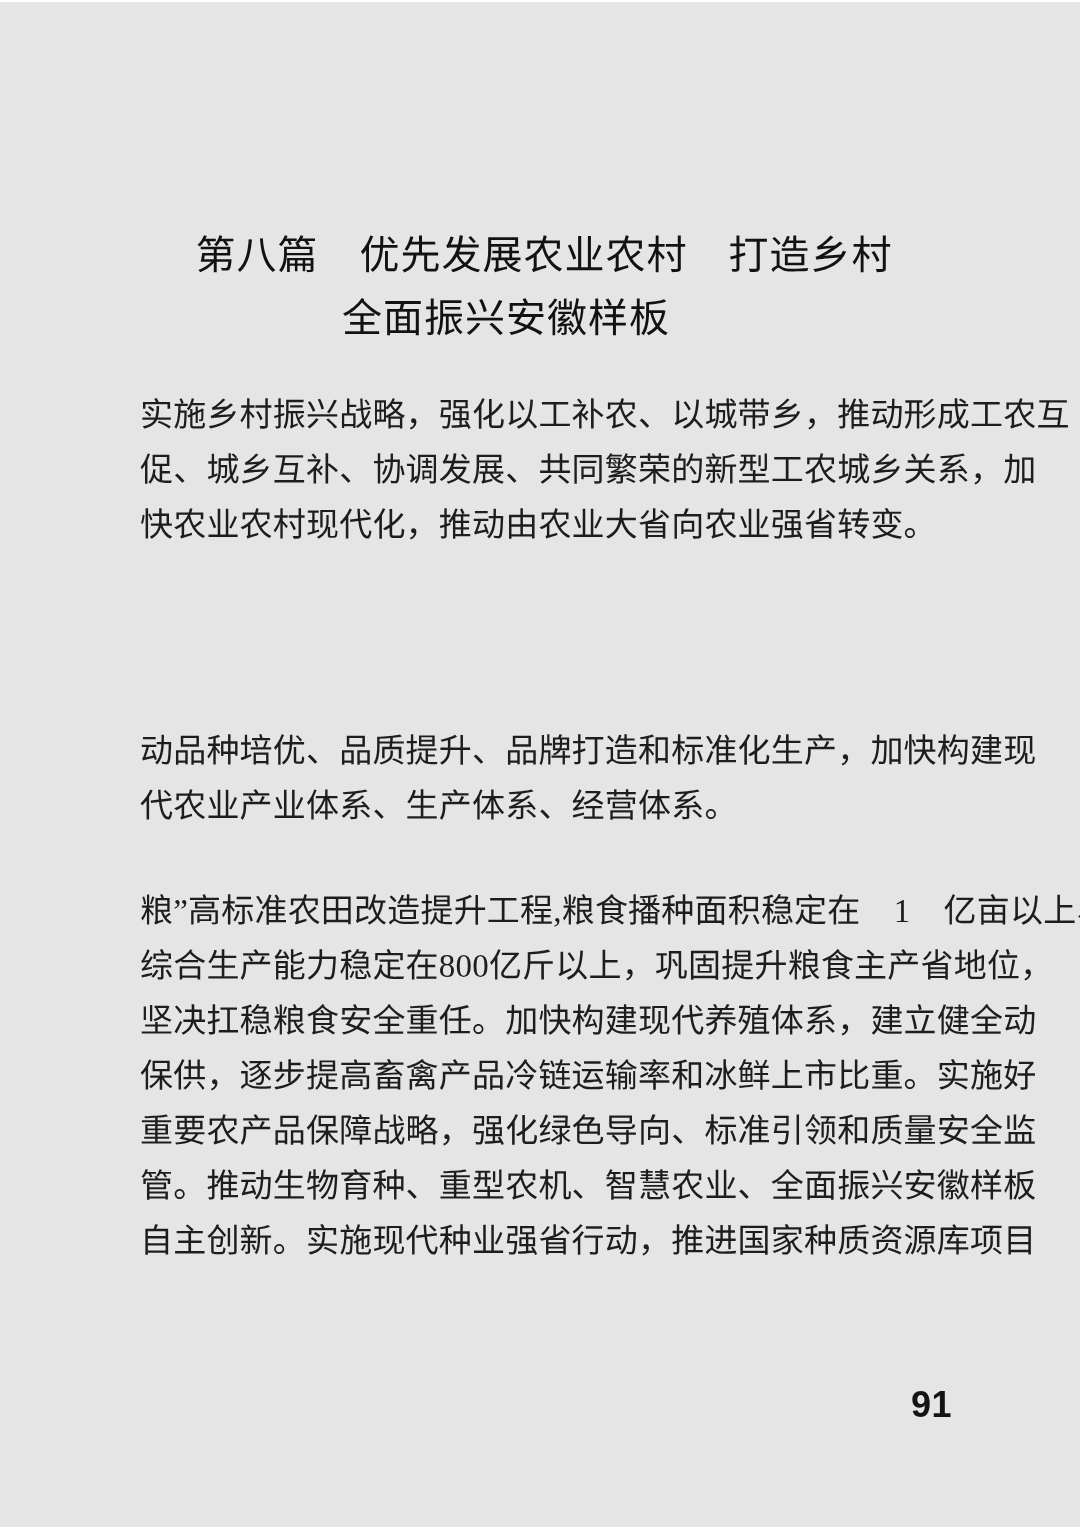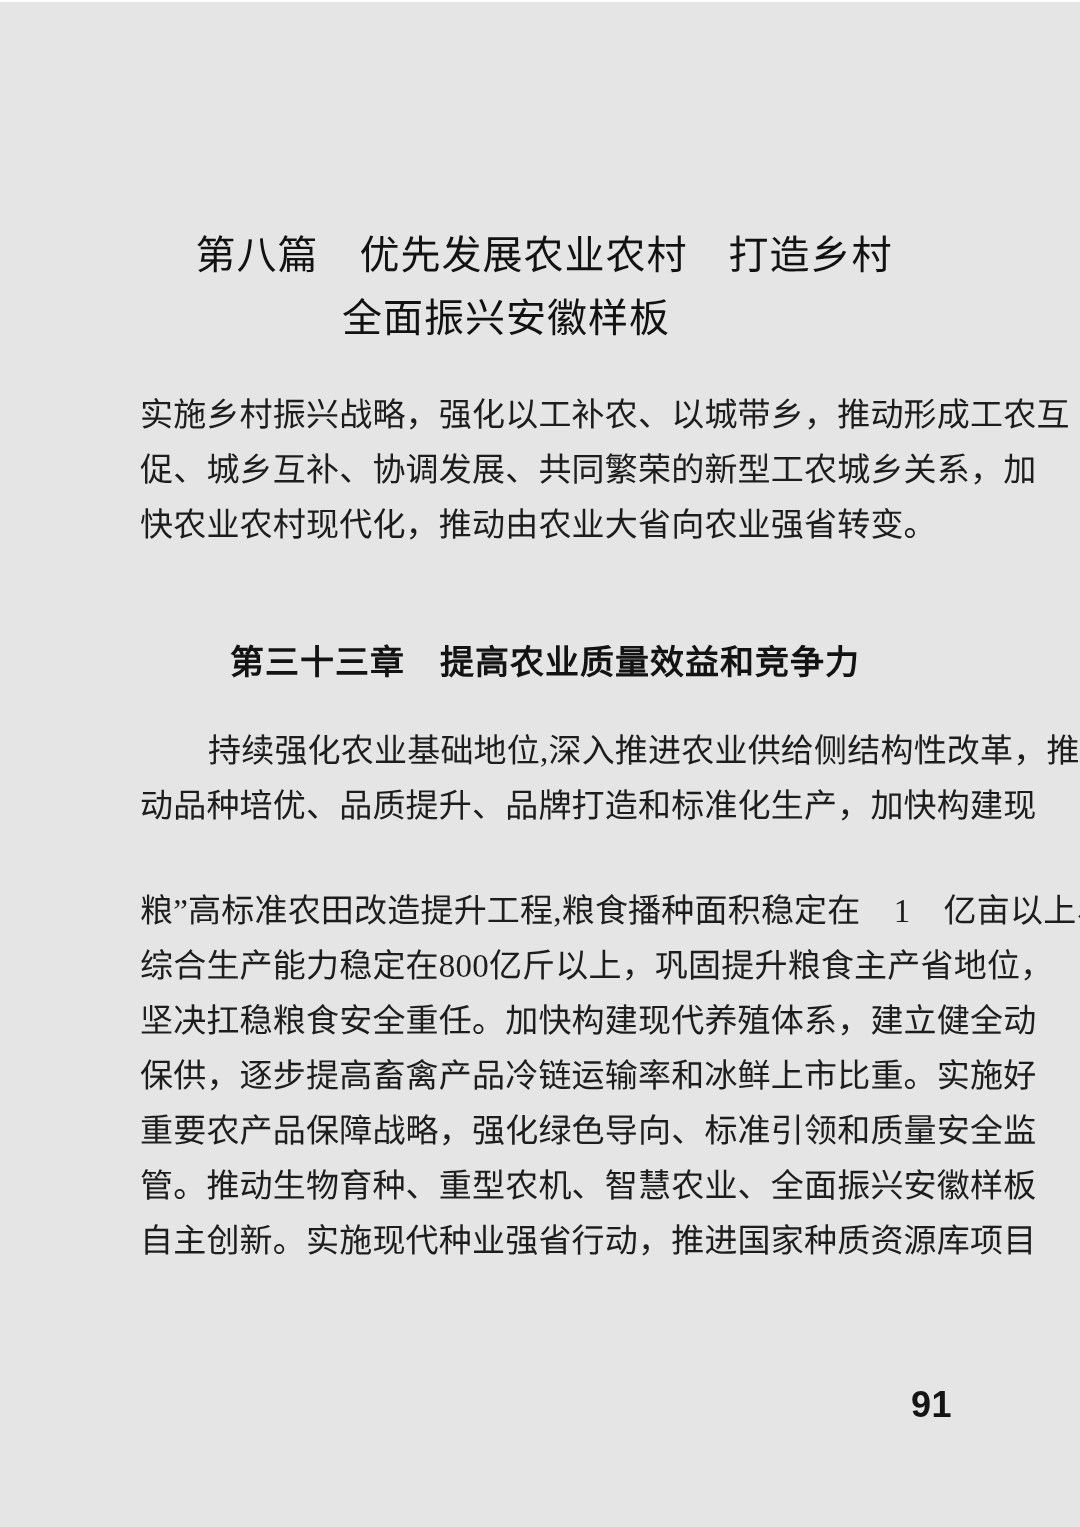--- a/index.html
+++ b/index.html
@@ -128,32 +128,28 @@
         <span>互</span>
       </span>
       <span class="ln just">
         <span>促、城乡互补、协调发展、共同繁荣的新型工农城乡关系，</span>
         <span>加</span>
       </span>
       <span class="ln">快农业农村现代化，推动由农业大省向农业强省转变。</span>
     </p>
   </div>
 
-  <div class="chapter-heading">第三十三章　提高农业质量效益和竞争力</div>
 
   <div class="body-block" id="para-sec1">
     <p class="para">
       <span class="ln just">
-        <span class="indent2">持续强化农业基础地位,深入推进农业供给侧结构性改革，</span>
-        <span>推</span>
-      </span>
-      <span class="ln just">
         <span>动品种培优、品质提升、品牌打造和标准化生产，加快构建</span>
         <span>现</span>
       </span>
+      <span class="ln">代农业产业体系、生产体系、经营体系。</span>
     </p>
   </div>
 
   <div class="body-block" id="para-sec2">
     <p class="para">
       <span class="ln">粮”高标准农田改造提升工程,粮食播种面积稳定在　1　亿亩以上、</span>
       <span class="ln">综合生产能力稳定在800亿斤以上，巩固提升粮食主产省地位，</span>
       <span class="ln">坚决扛稳粮食安全重任。加快构建现代养殖体系，建立健全动</span>
       <span class="ln">保供，逐步提高畜禽产品冷链运输率和冰鲜上市比重。实施好</span>
       <span class="ln">重要农产品保障战略，强化绿色导向、标准引领和质量安全监</span>

